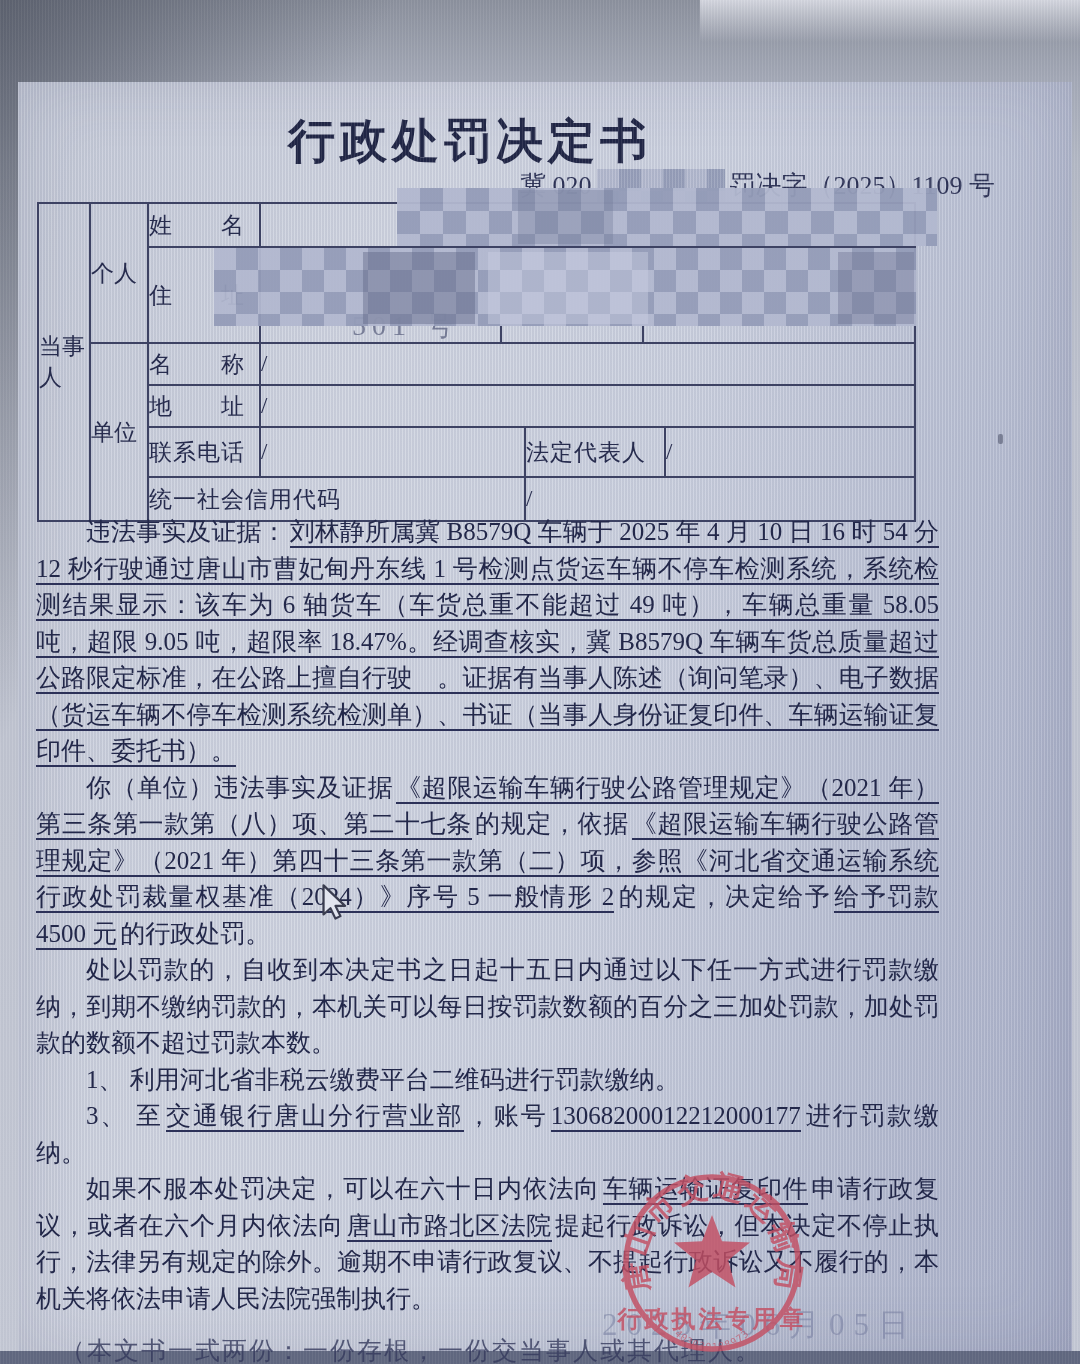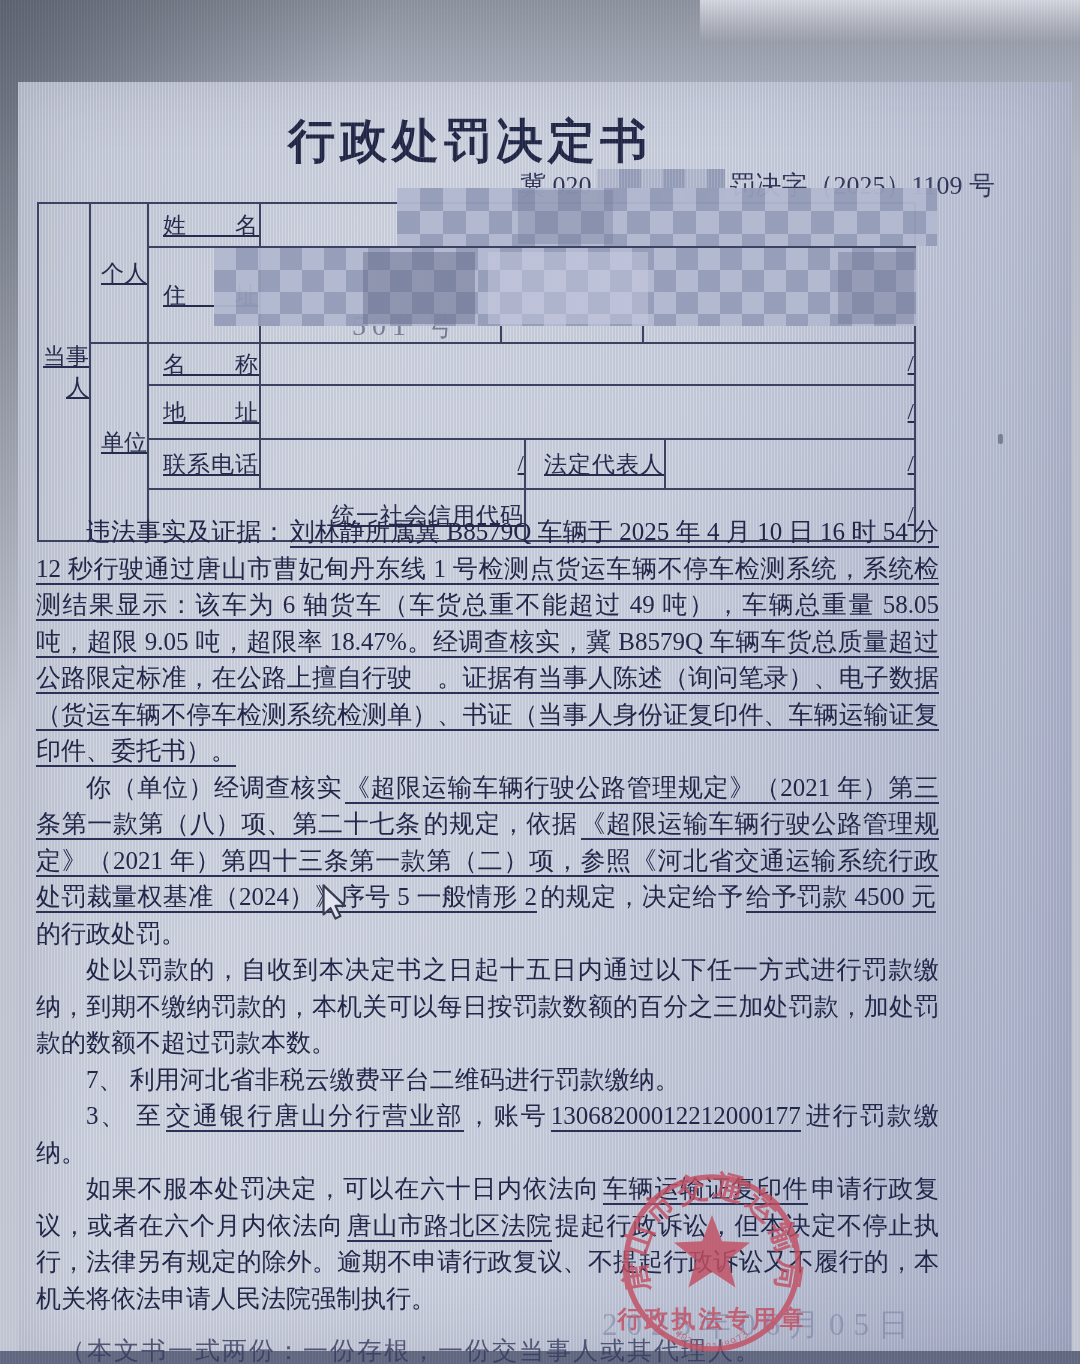--- a/index.html
+++ b/index.html
@@ -37,22 +37,22 @@
     background:repeating-conic-gradient(rgba(148,156,184,.95) 0% 25%, rgba(178,184,207,.95) 0% 50%);
     background-size:46px 46px;}
   .mosaic-inline{display:inline-block;width:128px;height:34px;vertical-align:middle;
     background:repeating-conic-gradient(rgba(150,158,186,.95) 0% 25%, rgba(180,186,208,.95) 0% 50%);
     background-size:44px 44px;}
   .tile{position:absolute;z-index:4;}
   .addr-frag{position:absolute;left:334px;top:225px;z-index:2;font-size:28px;color:rgba(62,68,104,.6);letter-spacing:6px;}
   .stub{position:absolute;width:2px;height:18px;background:#3d4263;z-index:2;}
   
   table.doc{position:absolute;left:19px;top:120px;border-collapse:collapse;table-layout:fixed;z-index:1;}
-  table.doc td{border:2px solid #3d4263;font-size:23px;color:#272c4e;text-align:right;
-    vertical-align:middle;padding:0;overflow:hidden;text-decoration:underline;}
+  table.doc td{border:2px solid #3d4263;font-size:23px;color:#272c4e;text-align:left;
+    vertical-align:middle;padding:0;overflow:hidden;}
   td.lbl{letter-spacing:1px;}
   
   .bodytext{position:absolute;left:18px;top:432px;width:903px;z-index:1;
     font-size:25px;line-height:36.5px;color:#23284a;text-align:justify;}
   .para{text-indent:2em;}
   .fill{border-bottom:2px solid #2c3158;padding-bottom:1px;margin:0 3px;}
   
   .stamp-date{position:absolute;left:584px;top:1222px;z-index:5;font-size:31px;
     color:rgba(118,126,160,.55);letter-spacing:9px;white-space:nowrap;}
   .stamp{position:absolute;left:584px;top:1081px;width:220px;height:200px;z-index:6;}
@@ -101,52 +101,52 @@
       </tr>
       <tr style="height:96px">
         <td class="lbl">住　　址</td>
         <td colspan="3"></td>
       </tr>
       <tr style="height:42px">
         <td rowspan="4">单位</td>
         <td class="lbl">名　　称</td>
         <td colspan="3">/</td>
       </tr>
-      <tr style="height:54px">
+      <tr style="height:42px">
         <td class="lbl">地　　址</td>
         <td colspan="3">/</td>
       </tr>
       <tr style="height:50px">
         <td class="lbl">联系电话</td>
         <td>/</td>
         <td class="lbl">法定代表人</td>
         <td>/</td>
       </tr>
-      <tr style="height:52px">
+      <tr style="height:44px">
         <td class="lbl" colspan="2">统一社会信用代码</td>
         <td colspan="2">/</td>
       </tr>
     </tbody>
       </table>
 
     <div class="addr-frag">501 号</div>
     <div class="stub" style="left:482px;top:244px"></div>
     <div class="stub" style="left:624px;top:244px"></div>
     <div class="mosaic" style="left:379px;top:106px;width:540px;height:58px"></div>
     <div class="mosaic" style="left:196px;top:166px;width:702px;height:78px;background-size:44px 44px"></div>
     <div class="tile" style="left:345px;top:170px;width:112px;height:72px;background:rgba(92,99,132,.42)"></div>
     <div class="tile" style="left:470px;top:170px;width:160px;height:72px;background:rgba(202,207,226,.45)"></div>
     <div class="tile" style="left:820px;top:170px;width:76px;height:72px;background:rgba(104,111,142,.38)"></div>
     <div class="tile" style="left:500px;top:108px;width:95px;height:54px;background:rgba(110,117,150,.33)"></div>
 
     <div class="bodytext">
         <div class="para"><span>违法事实及证据：</span><span class="fill">刘林静所属冀 B8579Q 车辆于 2025 年 4 月 10 日 16 时 54 分 12 秒行驶通过唐山市曹妃甸丹东线 1 号检测点货运车辆不停车检测系统，系统检测结果显示：该车为 6 轴货车（车货总重不能超过 49 吨），车辆总重量 58.05 吨，超限 9.05 吨，超限率 18.47%。经调查核实，冀 B8579Q 车辆车货总质量超过公路限定标准，在公路上擅自行驶　。证据有当事人陈述（询问笔录）、电子数据（货运车辆不停车检测系统检测单）、书证（当事人身份证复印件、车辆运输证复印件、委托书）。</span></div>
-        <div class="para"><span>你（单位）经调查核实</span><span class="fill">《超限运输车辆行驶公路管理规定》（2021 年）第三条第一款第（八）项、第二十七条</span><span>的规定，依据</span><span class="fill">《超限运输车辆行驶公路管理规定》（2021 年）第四十三条第一款第（二）项，参照《河北省交通运输系统行政处罚裁量权基准（2024）》序号 5 一般情形 2</span><span>的规定，决定给予</span><span class="fill">给予罚款 4500 元</span><span>的行政处罚。</span></div>
+        <div class="para"><span>你（单位）违法事实及证据</span><span class="fill">《超限运输车辆行驶公路管理规定》（2021 年）第三条第一款第（八）项、第二十七条</span><span>的规定，依据</span><span class="fill">《超限运输车辆行驶公路管理规定》（2021 年）第四十三条第一款第（二）项，参照《河北省交通运输系统行政处罚裁量权基准（2024）》序号 5 一般情形 2</span><span>的规定，决定给予</span><span class="fill">给予罚款 4500 元</span><span>的行政处罚。</span></div>
         <div class="para"><span>处以罚款的，自收到本决定书之日起十五日内通过以下任一方式进行罚款缴纳，到期不缴纳罚款的，本机关可以每日按罚款数额的百分之三加处罚款，加处罚款的数额不超过罚款本数。</span></div>
-        <div class="para"><span>7、 利用河北省非税云缴费平台二维码进行罚款缴纳。</span></div>
+        <div class="para"><span>1、 利用河北省非税云缴费平台二维码进行罚款缴纳。</span></div>
         <div class="para"><span>3、 至</span><span class="fill">交通银行唐山分行营业部</span><span>，账号</span><span class="fill">13068200012212000177</span><span>进行罚款缴纳。</span></div>
         <div class="para"><span>如果不服本处罚决定，可以在六十日内依法向</span><span class="fill">车辆运输证复印件</span><span>申请行政复议，或者在六个月内依法向</span><span class="fill">唐山市路北区法院</span><span>提起行政诉讼，但本决定不停止执行，法律另有规定的除外。逾期不申请行政复议、不提起行政诉讼又不履行的，本机关将依法申请人民法院强制执行。</span></div>
       </div>
 
     <div class="stamp-date">2025年06月05日</div>
 
     <svg class="stamp" viewBox="-110 -100 220 200">
       <g opacity="0.82">
         <circle cx="0" cy="0" r="86" fill="none" stroke="#c34f63" stroke-width="5.5"></circle>
         <path id="ringPath" d="M -62,26 A 67,67 0 1 1 62,26" fill="none"></path>

